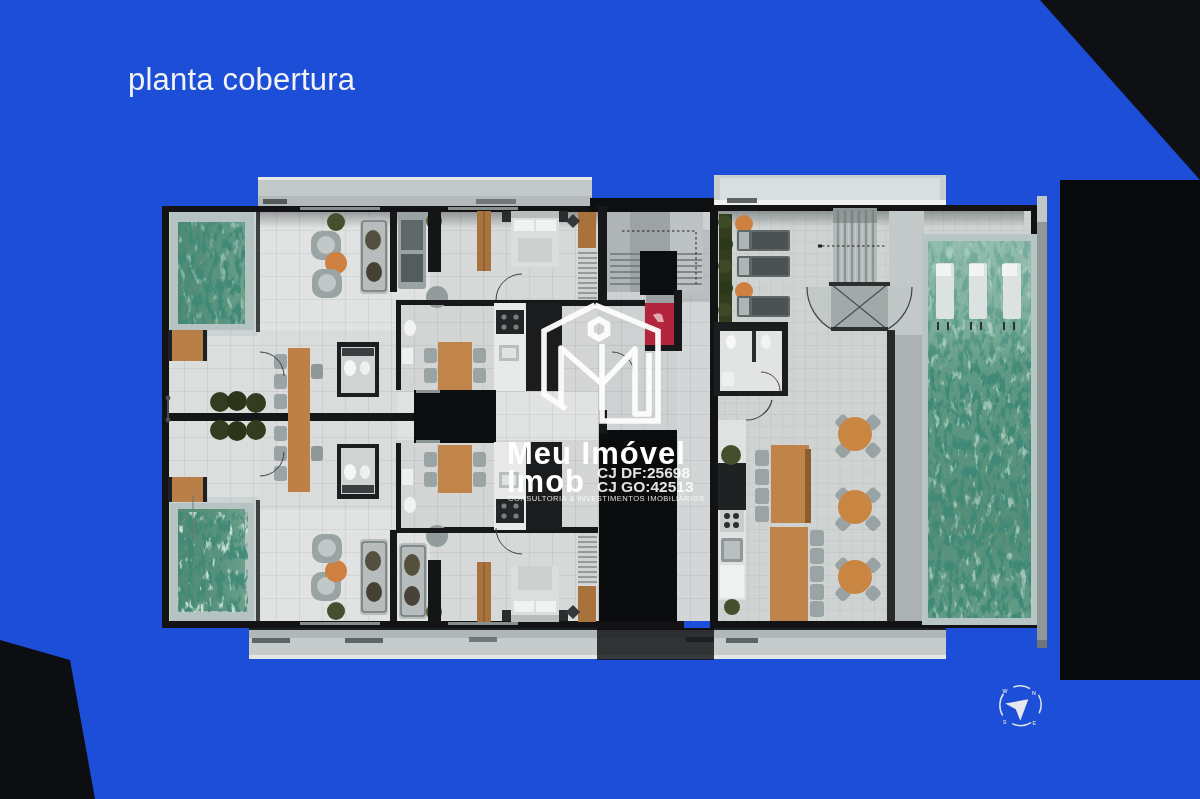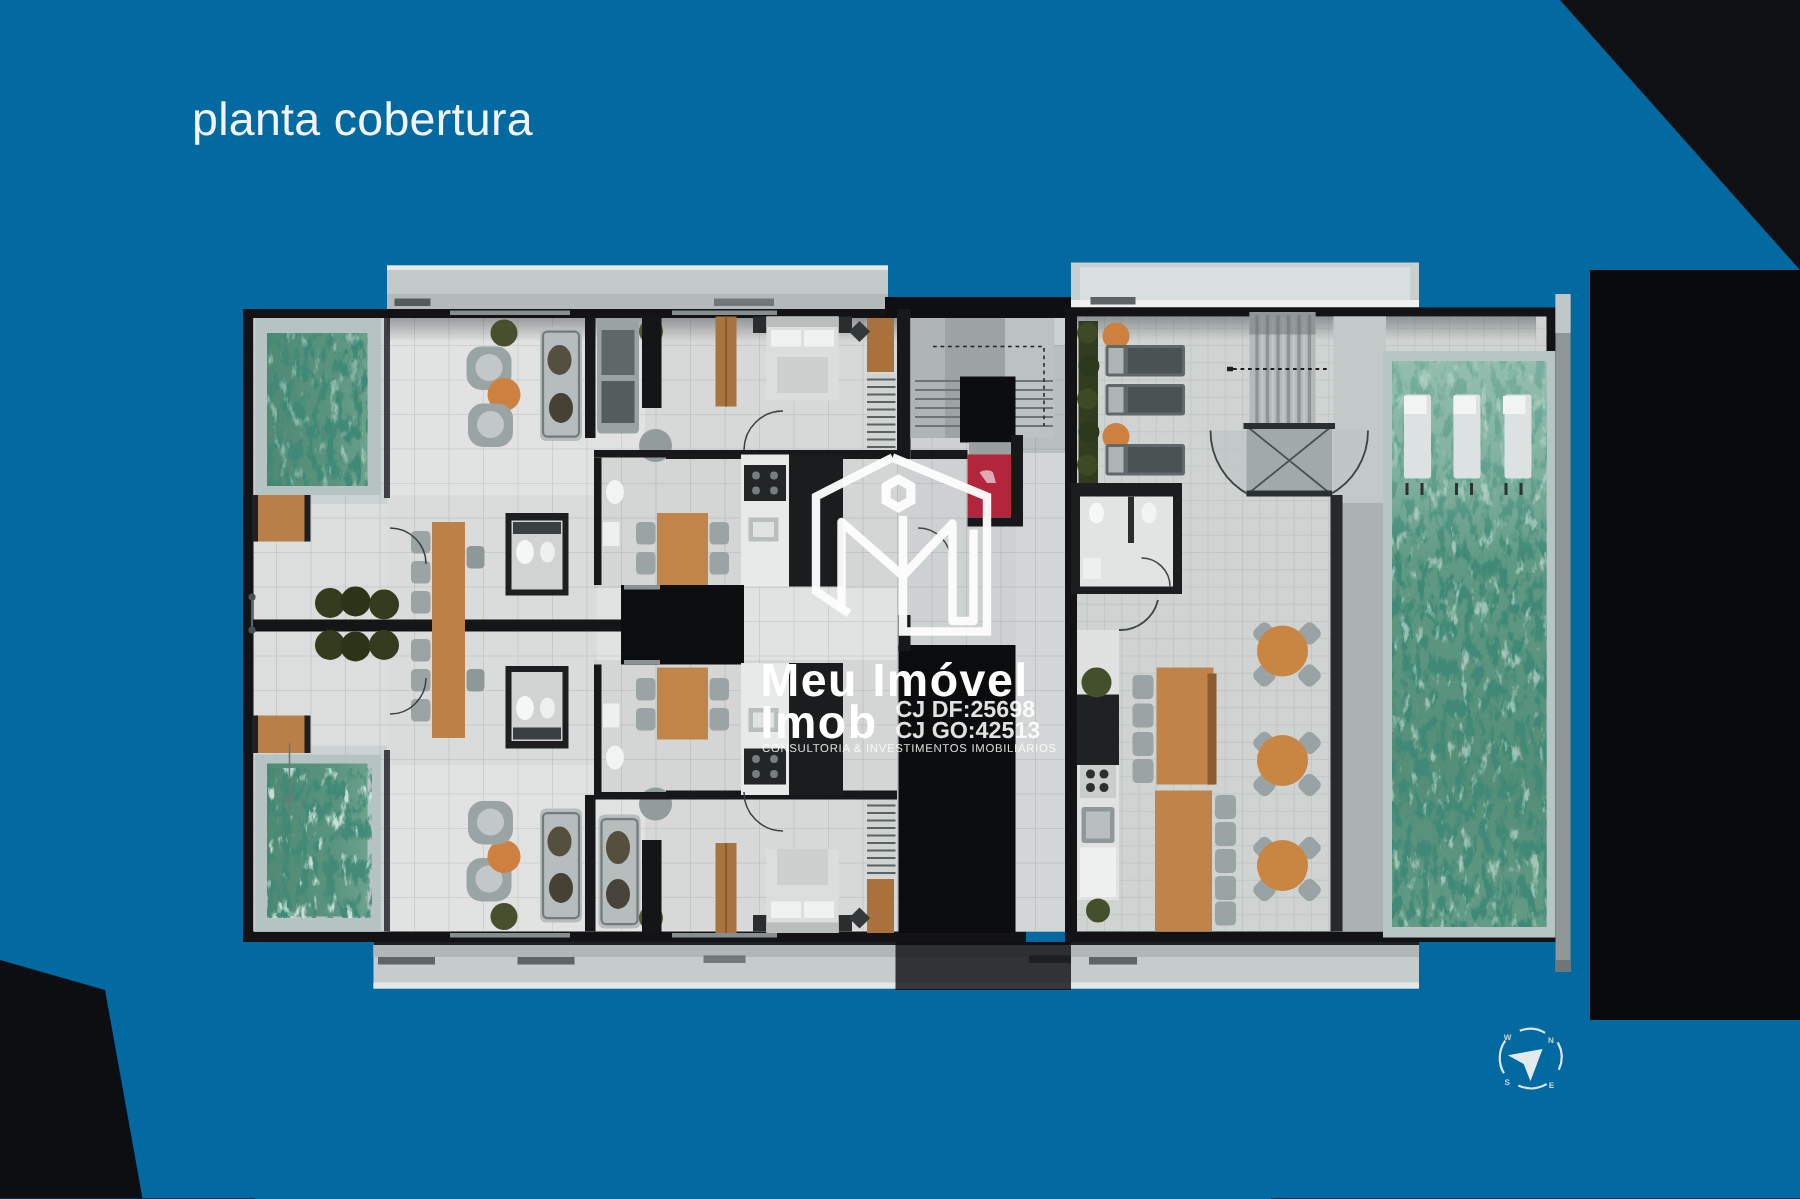--- a/index.html
+++ b/index.html
@@ -1,16 +1,16 @@
 <!DOCTYPE html>
 <html><head>
 <meta charset="utf-8">
 <style>
 html,body{margin:0;padding:0;background:#0a0b0d;}
-.stage{position:relative;width:1200px;height:799px;background:#0369a1;overflow:hidden;font-family:"Liberation Sans",sans-serif;}
+.stage{position:relative;width:1200px;height:799px;background:#1d4ed8;overflow:hidden;font-family:"Liberation Sans",sans-serif;}
 .title{position:absolute;left:128px;top:62px;color:#f2f3f4;font-size:31px;font-weight:400;letter-spacing:.2px;}
 </style>
 </head>
 <body>
 <div class="stage">
 
 <div class="title">planta cobertura</div>
 <svg width="1200" height="799" viewBox="0 0 1200 799" style="position:absolute;left:0;top:0">
 <defs>
 <pattern id="tile" width="23" height="23" patternUnits="userSpaceOnUse">

